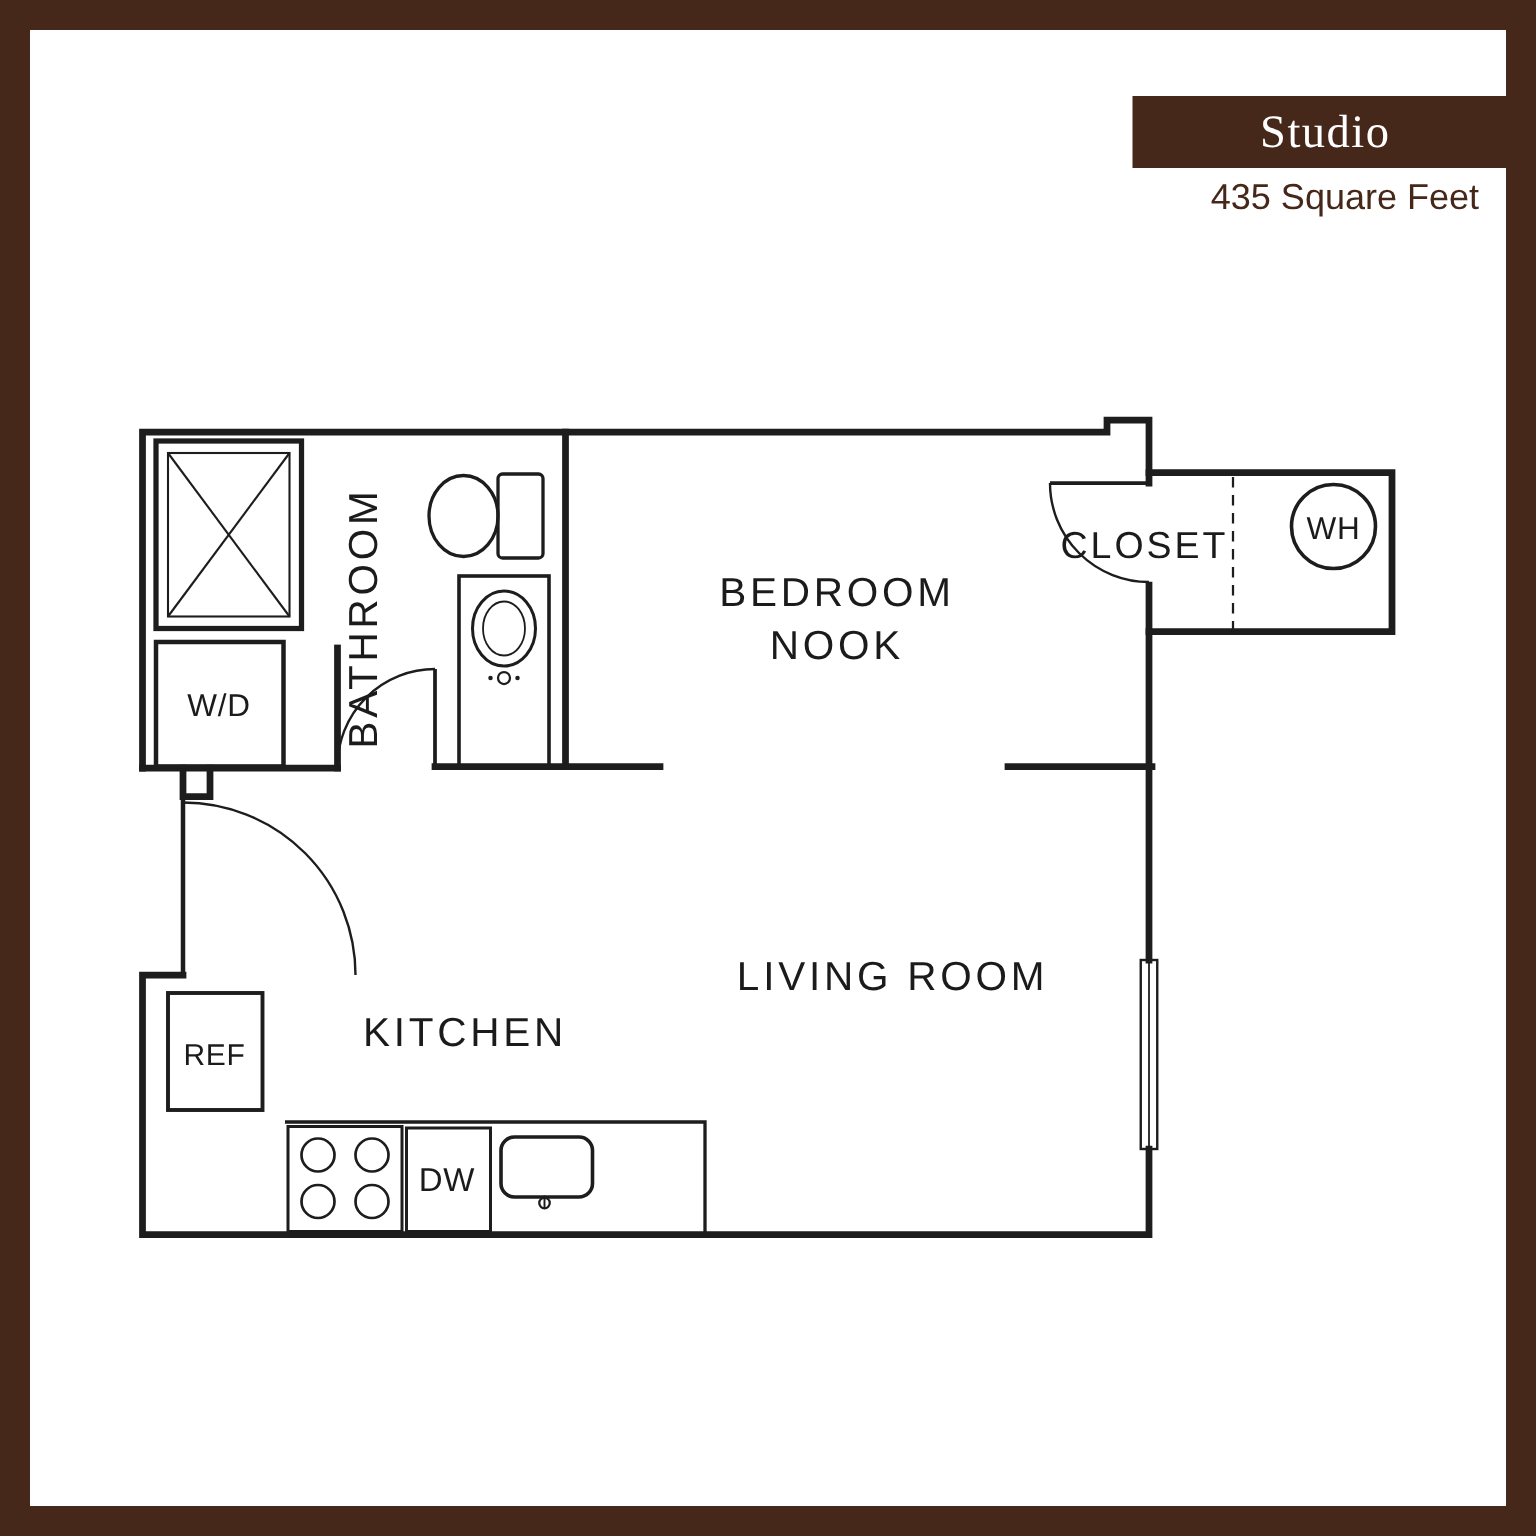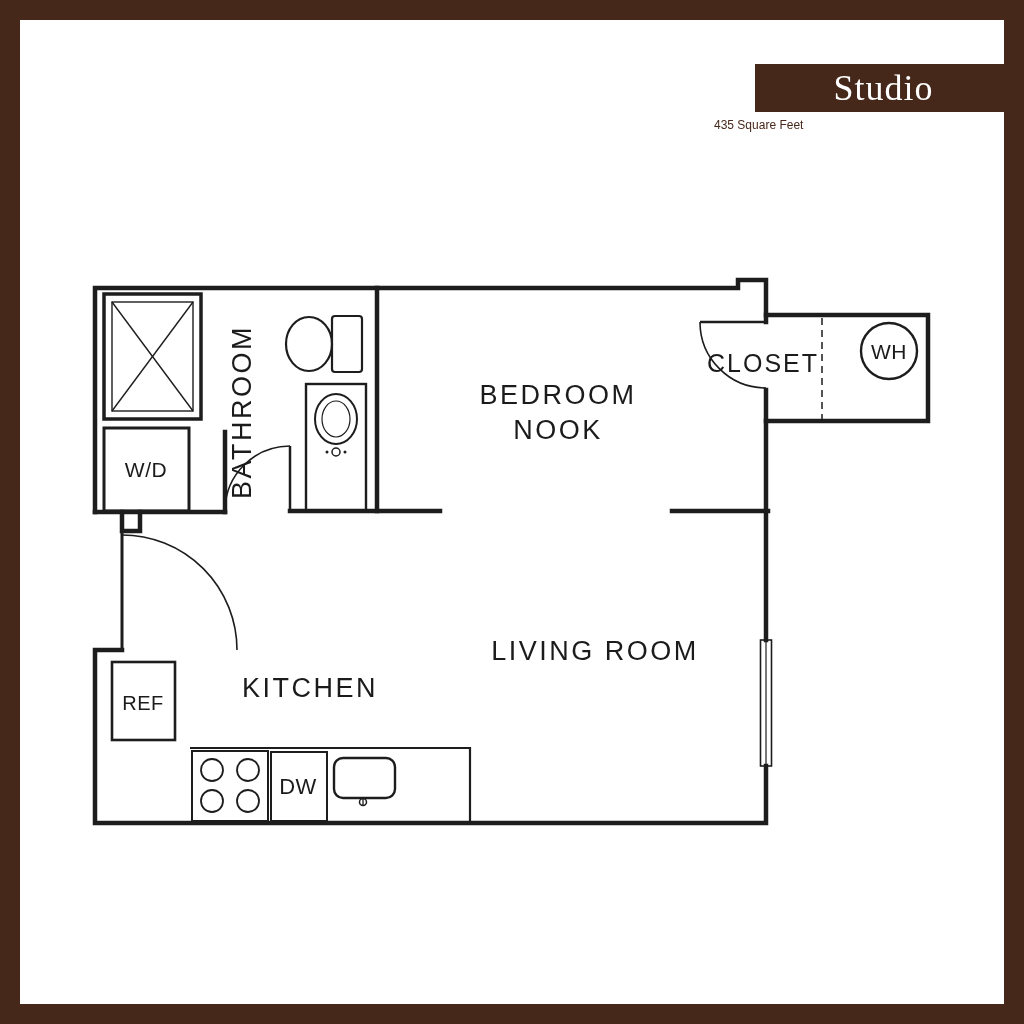--- a/index.html
+++ b/index.html
@@ -15,25 +15,25 @@
     position:absolute;inset:0;border:20px solid var(--brown);
     pointer-events:none;z-index:5;
   }
   .banner{
     position:absolute;left:755px;top:64px;width:257px;height:48px;
     background:var(--brown);z-index:6;
     display:flex;align-items:center;justify-content:center;
   }
   .banner .title{
     color:#ffffff;font-family:"Liberation Serif",serif;
-    font-size:36px;letter-spacing:1px;
+    font-size:31px;letter-spacing:1px;
   }
   .subtitle{
-    position:absolute;left:714px;top:118px;width:257px;text-align:left;
-    color:var(--brown);font-size:12px;z-index:6;
+    position:absolute;left:729px;top:118px;width:257px;text-align:right;
+    color:var(--brown);font-size:24px;z-index:6;
     font-family:"Liberation Sans",sans-serif;
   }
   svg.plan{position:absolute;left:0;top:0;z-index:1;}
   .walls{stroke:var(--ink);fill:none;stroke-linecap:square;stroke-linejoin:miter;}
   .thin{stroke:var(--ink);fill:none;}
   .room-label{
     fill:#1b1b1b;font-family:"Liberation Sans",sans-serif;
     font-size:27px;letter-spacing:2.5px;
   }
   .small-label{

